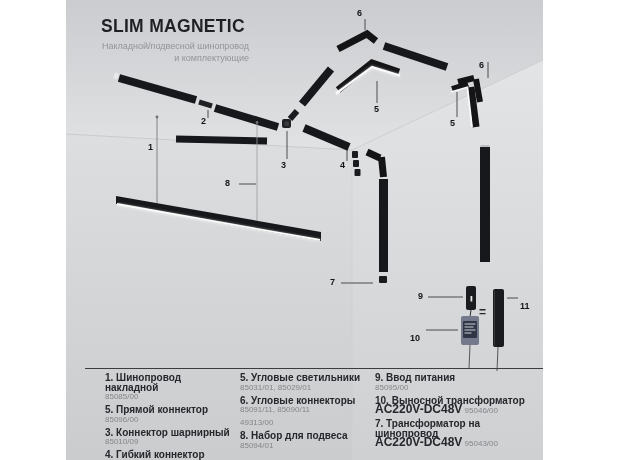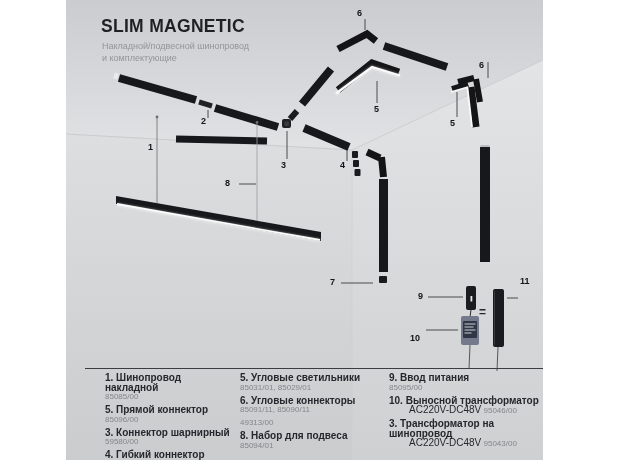--- a/index.html
+++ b/index.html
@@ -1,32 +1,32 @@
 <!DOCTYPE html>
 <html><head>
 <meta charset="utf-8">
 <style>
   html,body{margin:0;padding:0;background:#ffffff;}
   .page{position:relative;width:620px;height:460px;background:#ffffff;overflow:hidden;
         font-family:"Liberation Sans", sans-serif;}
   .panel{position:absolute;left:66px;top:0;width:477px;height:460px;}
   .title{position:absolute;left:101px;top:4px;font-size:17.5px;font-weight:800;
          color:#1f2024;letter-spacing:.3px;}
-  .subtitle{position:absolute;left:102px;top:31px;font-size:9px;color:#93949a;line-height:12px;}
+  .subtitle{position:absolute;left:102px;top:31px;font-size:9px;color:#93949a;line-height:12px;text-align:right;}
   .co{position:absolute;font-size:9px;font-weight:bold;color:#141518;line-height:9px;}
   .eq{position:absolute;left:479px;top:305px;font-size:12px;font-weight:bold;color:#26272b;}
   .divider{position:absolute;left:85px;top:368px;width:458px;height:1px;background:#3b3c40;}
   .lg-col{position:absolute;top:373px;}
   .lg-col.c1{left:105px;width:130px;}
   .lg-col.c2{left:240px;width:130px;}
-  .lg-col.c3{left:389px;width:168px;}
+  .lg-col.c3{left:375px;width:168px;}
   .lg-item{margin-bottom:4px;}
   .lg-t{font-size:10px;font-weight:bold;color:#26272c;line-height:9.5px;}
   .lg-s{font-size:8px;color:#85868b;line-height:9px;}
-  .lg-b{font-size:10px;font-weight:normal;color:#26272c;margin-left:20px;}
+  .lg-b{font-size:12px;font-weight:bold;color:#26272c;}
 </style>
 </head>
 <body>
 
 <div class="page">
 
   <div class="panel">
     <svg width="477" height="460" viewBox="66 0 477 460" xmlns="http://www.w3.org/2000/svg">
       <defs>
         <linearGradient id="ceilG" x1="0" y1="0" x2="0" y2="1">
@@ -172,37 +172,37 @@
   <span class="co" style="left:281px;top:161px;">3</span>
   <span class="co" style="left:340px;top:161px;">4</span>
   <span class="co" style="left:374px;top:105px;">5</span>
   <span class="co" style="left:450px;top:119px;">5</span>
   <span class="co" style="left:357px;top:9px;">6</span>
   <span class="co" style="left:479px;top:61px;">6</span>
   <span class="co" style="left:330px;top:278px;">7</span>
   <span class="co" style="left:225px;top:179px;">8</span>
   <span class="co" style="left:418px;top:292px;">9</span>
   <span class="co" style="left:410px;top:334px;">10</span>
-  <span class="co" style="left:520px;top:277px;">11</span>
+  <span class="co" style="left:520px;top:302px;">11</span>
   <span class="eq">=</span>
 
   <div class="divider"></div>
 
   <div class="lg-col c1">
     <div class="lg-item">
       <div class="lg-t">1. Шинопровод накладной</div>
       <div class="lg-s">85085/00</div>
     </div>
     <div class="lg-item">
       <div class="lg-t">5. Прямой коннектор</div>
       <div class="lg-s">85096/00</div>
     </div>
     <div class="lg-item">
       <div class="lg-t">3. Коннектор шарнирный</div>
-      <div class="lg-s">59580/00</div>
+      <div class="lg-s">85010/09</div>
     </div>
     <div class="lg-item">
       <div class="lg-t">4. Гибкий коннектор</div>
       <div class="lg-s">85099/00</div>
     </div>
   </div>
 
   <div class="lg-col c2">
     <div class="lg-item">
       <div class="lg-t">5. Угловые светильники</div>
@@ -227,21 +227,21 @@
       <div class="lg-s">85095/00</div>
     </div>
     <div class="lg-item">
       <div class="lg-t">10. Выносной трансформатор</div>
       <div class="lg-s">
         <span class="lg-b">AC220V-DC48V</span>
         <span>95046/00</span>
       </div>
     </div>
     <div class="lg-item">
-      <div class="lg-t">3. Трансформатор на шинопровод</div>
+      <div class="lg-t">7. Трансформатор на шинопровод</div>
       <div class="lg-s">
         <span class="lg-b">AC220V-DC48V</span>
         <span>95043/00</span>
       </div>
     </div>
   </div>
 
 </div>
 
 </body></html>

